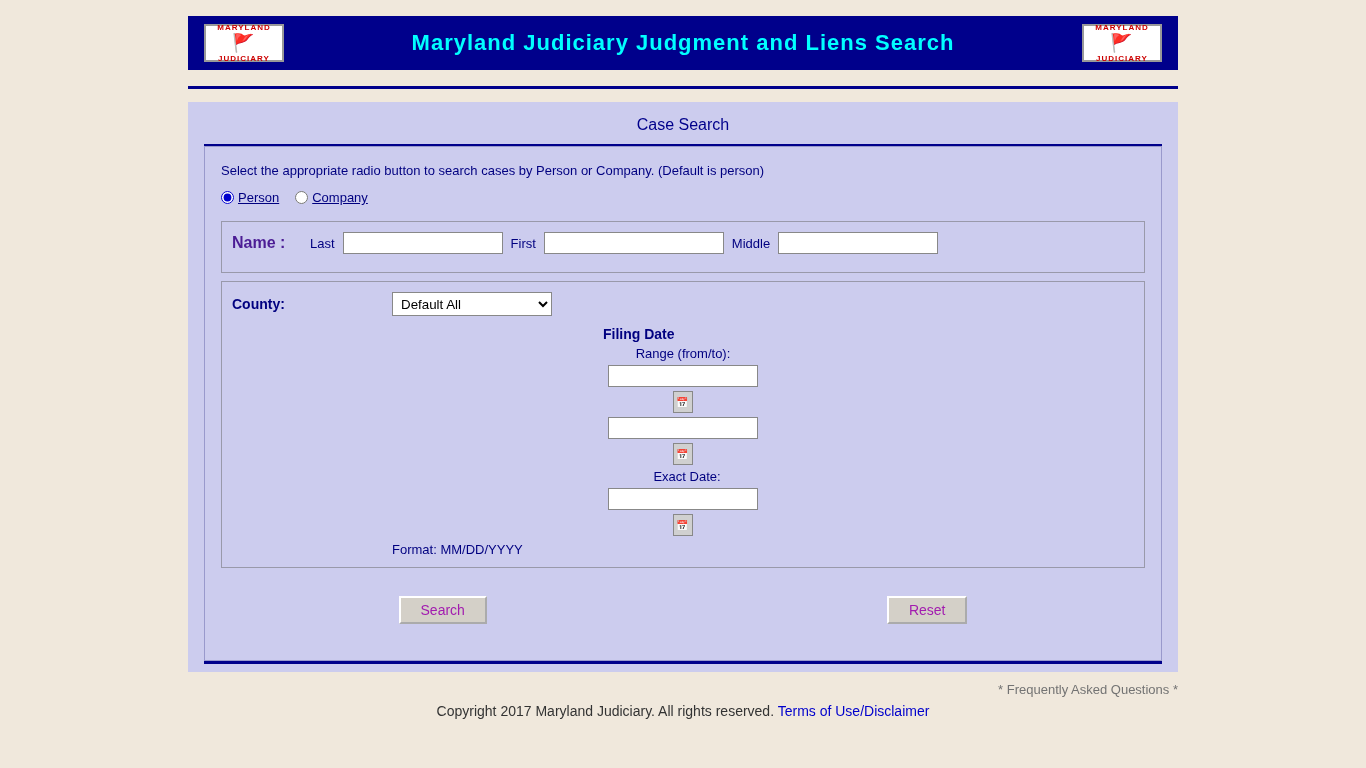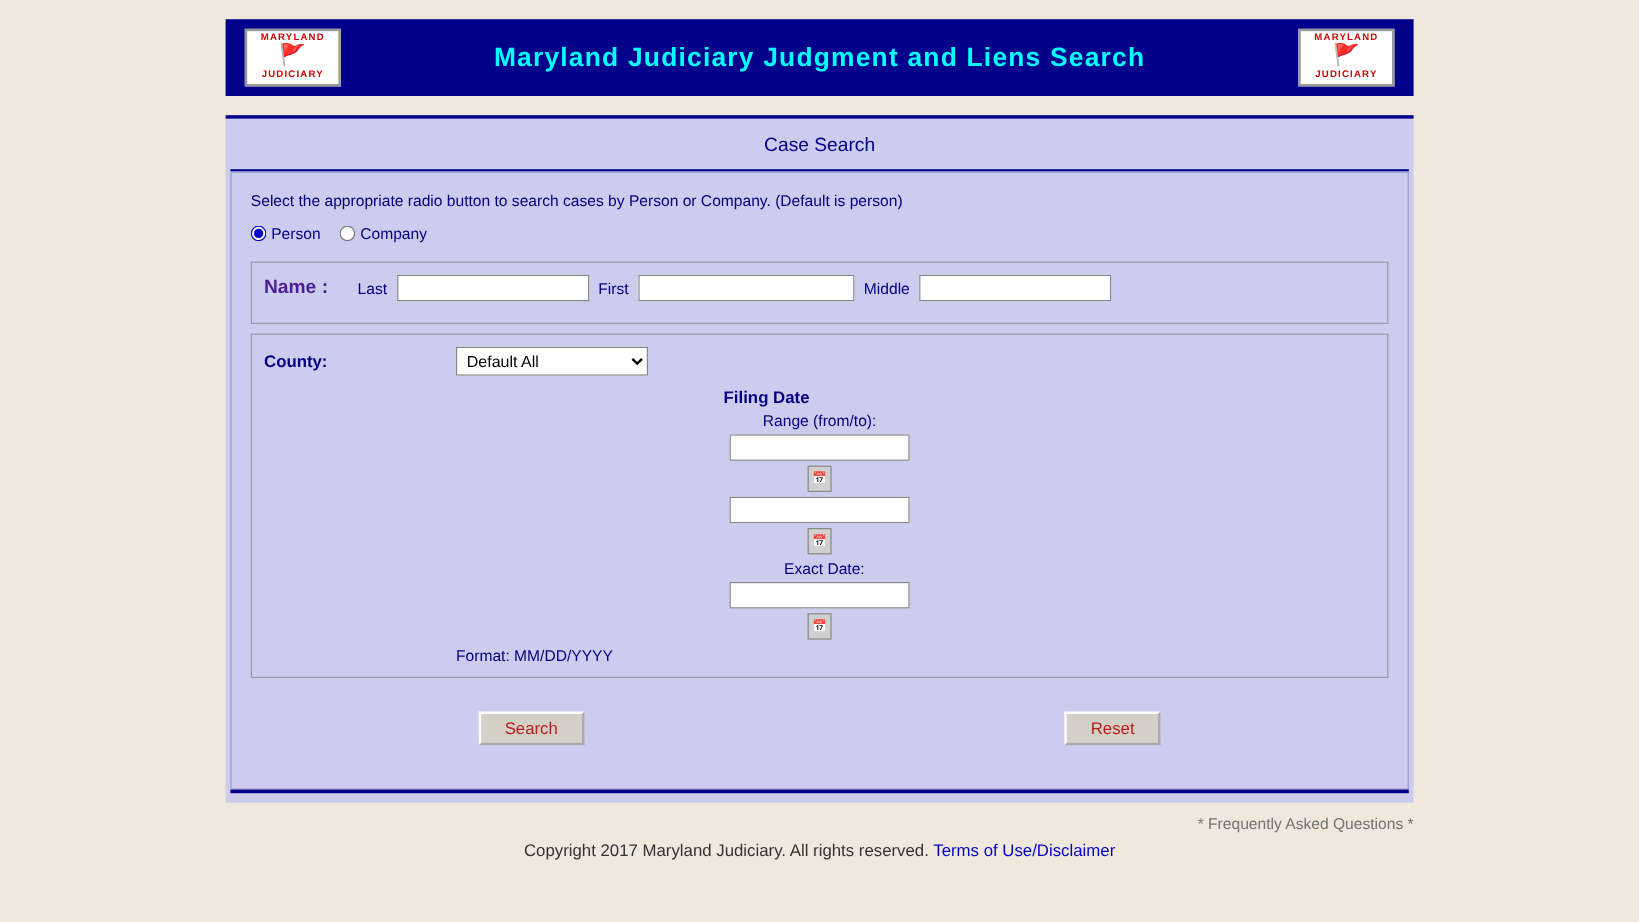--- a/index.html
+++ b/index.html
@@ -33,22 +33,22 @@
       background-color: white;
       border: 2px solid #999;
       padding: 4px 6px;
       display: flex;
       flex-direction: column;
       align-items: center;
       font-size: 9px;
       font-weight: bold;
       color: #333;
       width: 80px;
-      height: 48px;
-      justify-content: flex-end;
+      height: 38px;
+      justify-content: center;
     }
     .logo-flag {
       font-size: 18px;
       line-height: 1;
     }
     .logo-text-top {
       color: #cc0000;
       font-size: 8px;
       font-weight: bold;
       letter-spacing: 1px;
@@ -105,20 +105,21 @@
       gap: 16px;
       margin-bottom: 16px;
       align-items: center;
     }
     .radio-label {
       display: flex;
       align-items: center;
       gap: 4px;
       color: #000080;
       font-size: 13px;
+      text-decoration: underline;
     }
 
     
     .name-section {
       background-color: #ccccee;
       border: 1px solid #9999aa;
       padding: 10px;
       margin-bottom: 8px;
     }
     .name-row {
@@ -242,21 +243,21 @@
       justify-content: center;
       gap: 400px;
       margin-top: 8px;
     }
     .action-btn {
       background-color: #d4d0c8;
       border: 2px outset #ffffff;
       padding: 4px 20px;
       font-size: 14px;
       cursor: pointer;
-      color: #b91c1c;
+      color: #a21caf;
     }
     .footer {
       text-align: center;
       padding: 10px 0;
     }
     .faq-link {
       color: #737373;
       text-decoration: none;
       font-size: 13px;
       display: block;
@@ -296,21 +297,21 @@
     <div class="logo-box">
       <span class="logo-text-top">MARYLAND</span>
       <div class="logo-divider"></div>
       <span class="logo-flag">🚩</span>
       <div class="logo-divider"></div>
       <span class="logo-text-bottom">JUDICIARY</span>
     </div>
   </div>
 
   <div class="blue-border-top"></div>
-  <div style="background-color:#ccccee; padding: 8px 4px;">
+  <div style="background-color:#ccccee; padding: 8px 16px; margin-top: 13px;">
     <p class="case-search-heading">Case Search</p>
     <div style="border-top: 2px solid #00008b;"></div>
 
     <div class="form-area">
 
       <p class="instruction-text">Select the appropriate radio button to search cases by Person or Company. (Default is person)</p>
 
       <div class="radio-group">
         <label class="radio-label">
           <input type="radio" name="searchType" value="person" checked="" style="">

